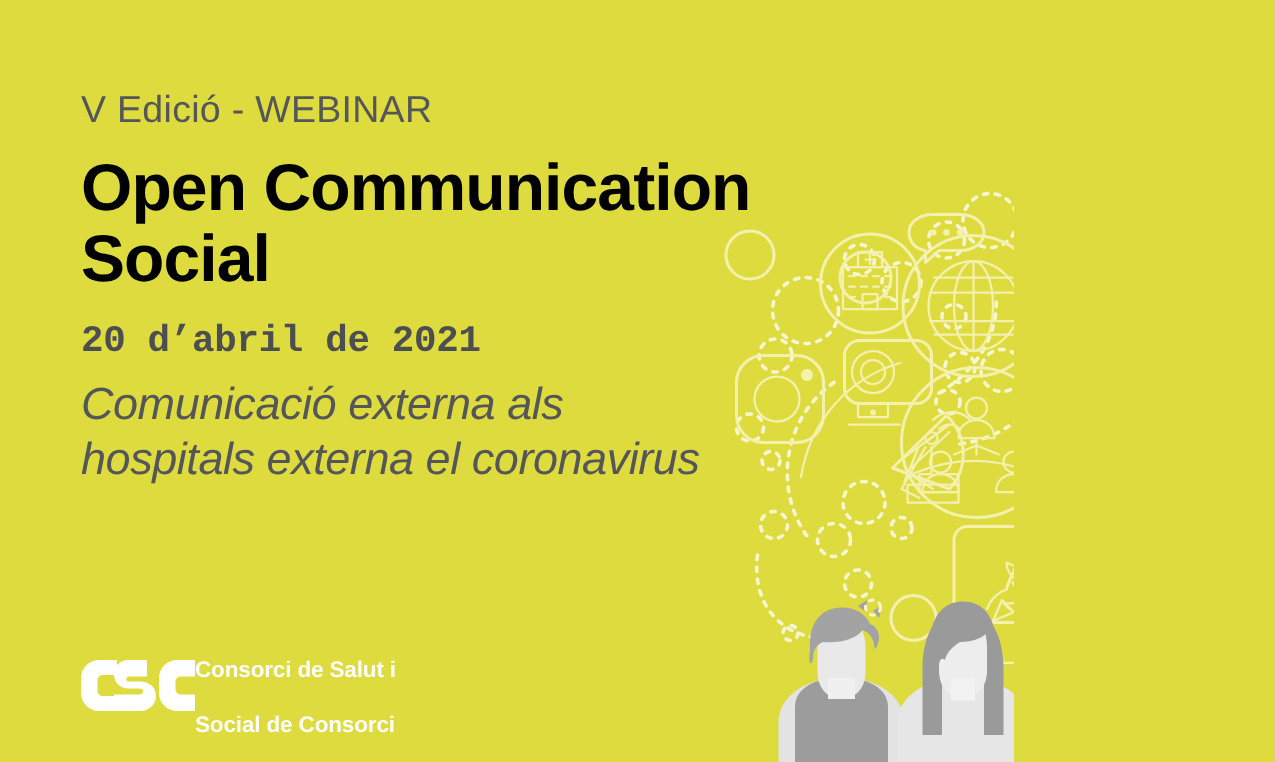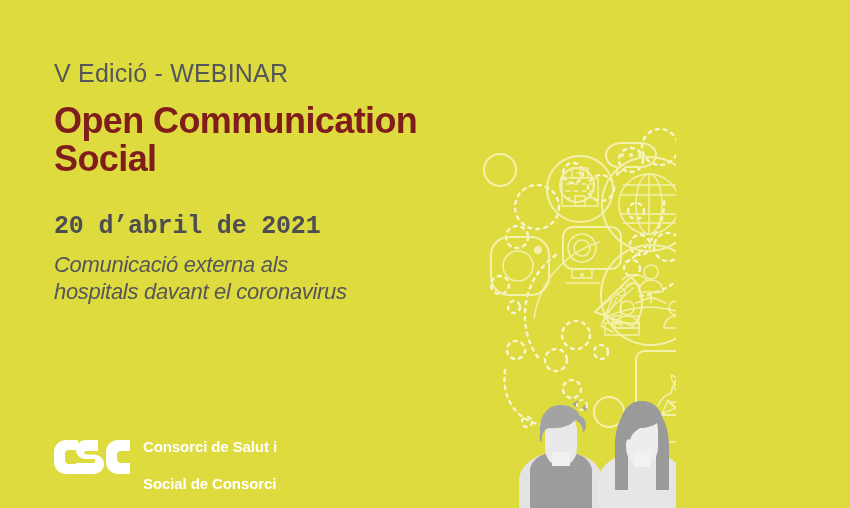--- a/index.html
+++ b/index.html
@@ -35,52 +35,51 @@
   }
   #eyebrow {
     font-size: 25px;
     font-weight: 400;
     letter-spacing: 0.2px;
     color: #55565a;
     line-height: 1.1;
     margin-bottom: 14px;
   }
   #main-title {
-    font-size: 36px;
+    font-size: 44px;
     font-weight: 700;
-    color: #7f1d1d;
+    color: #000000;
     line-height: 1.08;
     letter-spacing: -0.6px;
-    margin-bottom: 34px;
+    margin-bottom: 17px;
   }
   #event-date {
     font-size: 25px;
     font-weight: 700;
     color: #4d4e52;
     line-height: 1.1;
     letter-spacing: -0.2px;
     margin-bottom: 11px;
     font-family: Liberation Mono, monospace;
   }
   #subtitle {
-    font-size: 22px;
+    font-size: 30px;
     font-weight: 400;
     font-style: italic;
     color: #55565a;
     line-height: 1.22;
     letter-spacing: -0.3px;
   }
 
   
   #logo-block {
     position: absolute;
     left: 54px; top: 420px;
     display: flex;
     align-items: center;
-    gap: 13px;
     z-index: 5;
   }
   #logo-mark { display:block; }
   #logo-text {
     color: #ffffff;
     font-size: 15px;
     font-weight: 700;
     line-height: 1.22;
     letter-spacing: -0.1px;
     white-space: pre-line;
@@ -359,21 +358,21 @@
 
     <h1 id="main-title">
       <span>Open Communication</span><br>
       <span>Social</span>
     </h1>
 
     <div id="event-date">20 d’abril de 2021</div>
 
     <div id="subtitle">
       <span>Comunicació externa als</span><br>
-      <span>hospitals davant el coronavirus</span>
+      <span>hospitals externa el coronavirus</span>
     </div>
   </div>
 
   <div id="logo-block">
     <svg id="logo-mark" width="76" height="34" viewBox="0 0 76 34" xmlns="http://www.w3.org/2000/svg">
 
       <path fill="#ffffff" d="M24,0H12C5.4,0,0,5.4,0,12v10c0,6.6,5.4,12,12,12h12V24h-9.5
                c-1.9,0-3.5-1.6-3.5-3.5v-7c0-1.9,1.6-3.5,3.5-3.5H24z"></path>
 
       <path fill="#ffffff" d="M44,0H32c-6,0-10,4-10,9.5S26,19,32,19h7c1.4,0,2.5,0.6,2.5,1.8

